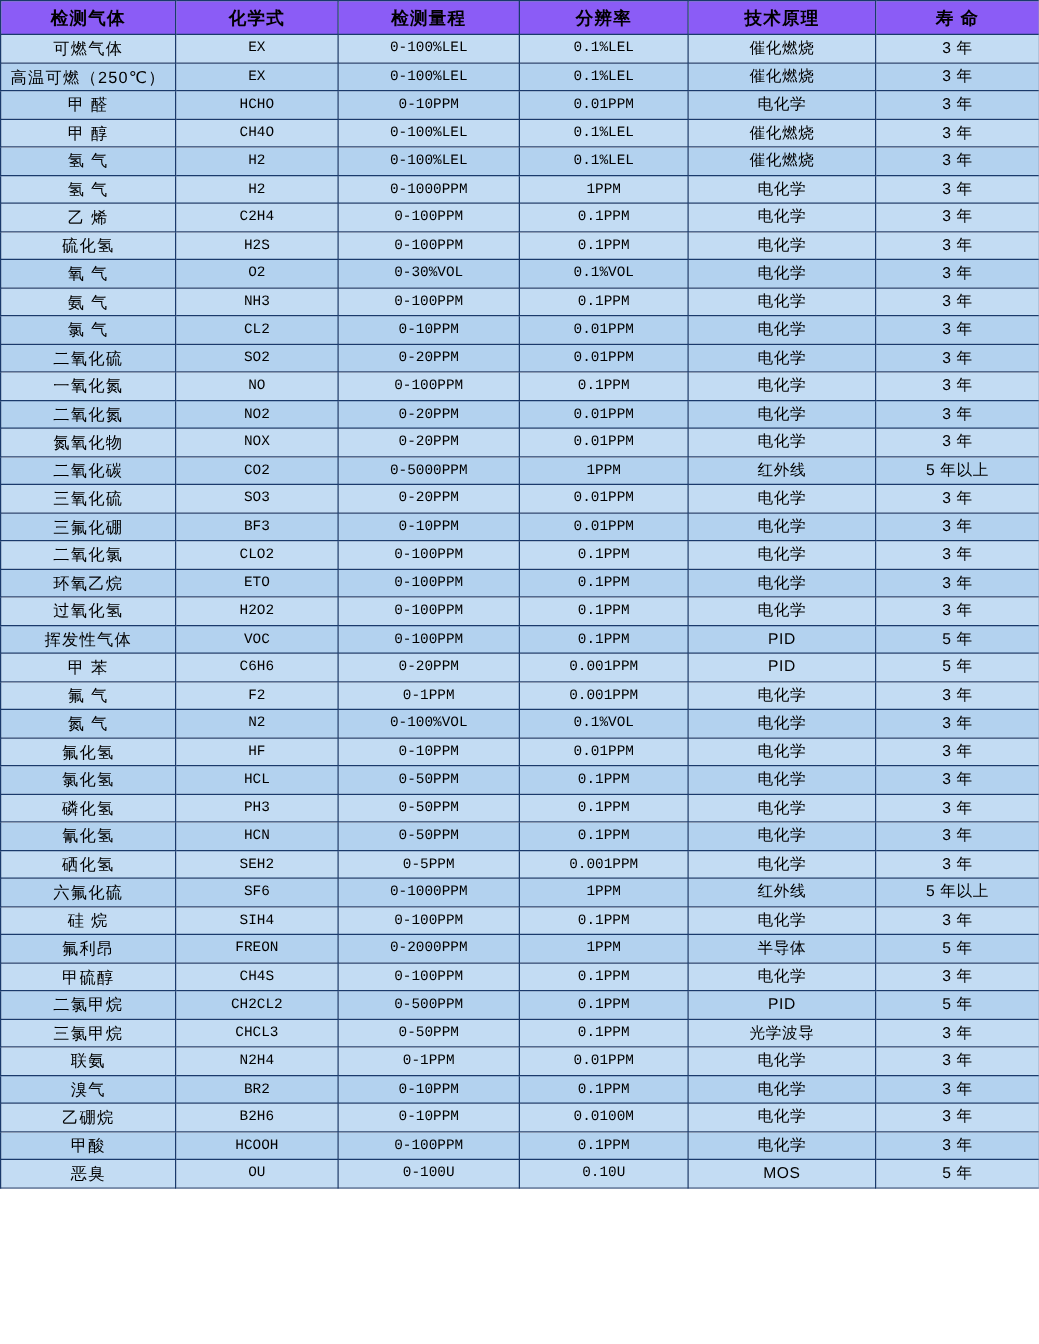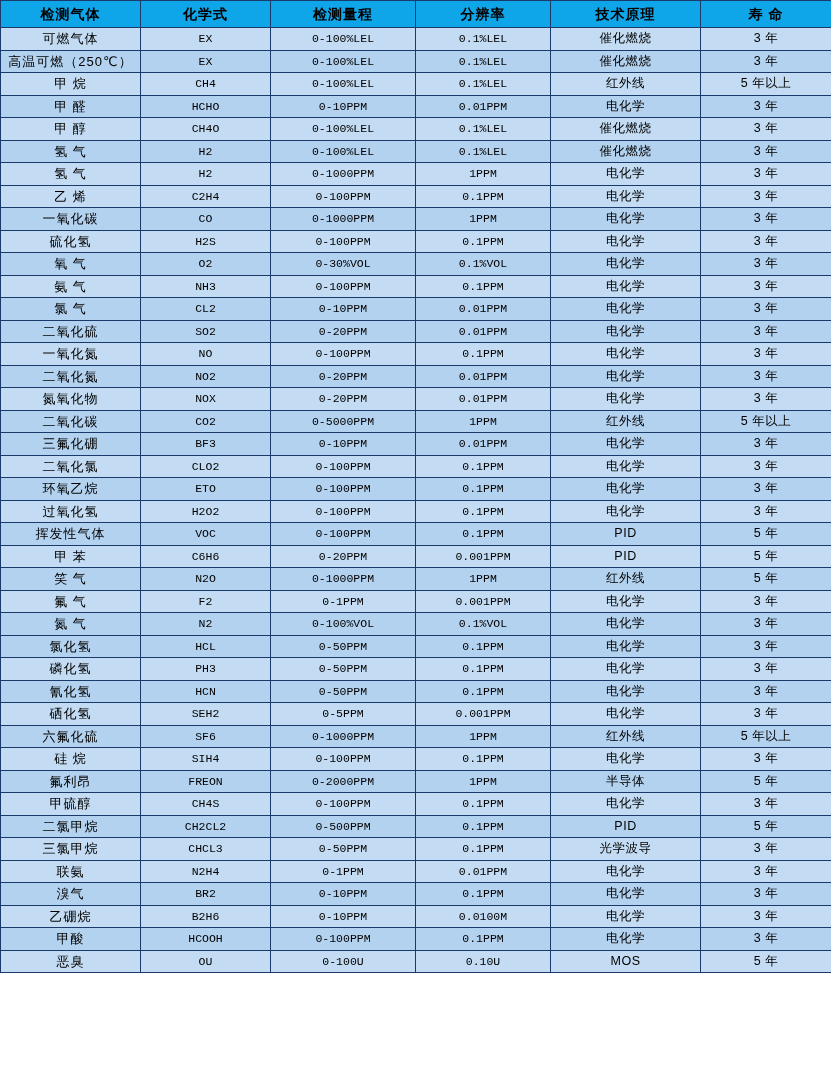--- a/index.html
+++ b/index.html
@@ -28,21 +28,21 @@
     text-align: center;
     vertical-align: middle;
     color: #000000;
     padding: 0;
     height: 21.5px;
     line-height: 21.5px;
     overflow: hidden;
     white-space: nowrap;
   }
   #gas-table thead th {
-    background: #0ea5e9;
+    background: #8b5cf6;
     font-size: 14px;
     font-weight: bold;
     height: 26px;
     line-height: 26px;
     letter-spacing: 1px;
   }
   #gas-table tbody tr.odd td {
     background: #c3dcf3;
   }
   #gas-table tbody tr.even td {
@@ -100,28 +100,20 @@
         <td class="life">3 年</td>
       </tr>
       <tr class="even">
         <td class="name">高温可燃（250℃）</td>
         <td class="formula">EX</td>
         <td class="range">0-100%LEL</td>
         <td class="res">0.1%LEL</td>
         <td class="principle">催化燃烧</td>
         <td class="life">3 年</td>
       </tr>
-      <tr class="odd">
-        <td class="name">甲 烷</td>
-        <td class="formula">CH4</td>
-        <td class="range">0-100%LEL</td>
-        <td class="res">0.1%LEL</td>
-        <td class="principle">红外线</td>
-        <td class="life">5 年以上</td>
-      </tr>
       <tr class="even">
         <td class="name">甲 醛</td>
         <td class="formula">HCHO</td>
         <td class="range">0-10PPM</td>
         <td class="res">0.01PPM</td>
         <td class="principle">电化学</td>
         <td class="life">3 年</td>
       </tr>
       <tr class="odd">
         <td class="name">甲 醇</td>
@@ -145,28 +137,20 @@
         <td class="range">0-1000PPM</td>
         <td class="res">1PPM</td>
         <td class="principle">电化学</td>
         <td class="life">3 年</td>
       </tr>
       <tr class="odd">
         <td class="name">乙 烯</td>
         <td class="formula">C2H4</td>
         <td class="range">0-100PPM</td>
         <td class="res">0.1PPM</td>
-        <td class="principle">电化学</td>
-        <td class="life">3 年</td>
-      </tr>
-      <tr class="even">
-        <td class="name">一氧化碳</td>
-        <td class="formula">CO</td>
-        <td class="range">0-1000PPM</td>
-        <td class="res">1PPM</td>
         <td class="principle">电化学</td>
         <td class="life">3 年</td>
       </tr>
       <tr class="odd">
         <td class="name">硫化氢</td>
         <td class="formula">H2S</td>
         <td class="range">0-100PPM</td>
         <td class="res">0.1PPM</td>
         <td class="principle">电化学</td>
         <td class="life">3 年</td>
@@ -228,20 +212,28 @@
         <td class="life">3 年</td>
       </tr>
       <tr class="even">
         <td class="name">二氧化碳</td>
         <td class="formula">CO2</td>
         <td class="range">0-5000PPM</td>
         <td class="res">1PPM</td>
         <td class="principle">红外线</td>
         <td class="life">5 年以上</td>
       </tr>
+      <tr class="odd">
+        <td class="name">三氧化硫</td>
+        <td class="formula">SO3</td>
+        <td class="range">0-20PPM</td>
+        <td class="res">0.01PPM</td>
+        <td class="principle">电化学</td>
+        <td class="life">3 年</td>
+      </tr>
       <tr class="even">
         <td class="name">三氟化硼</td>
         <td class="formula">BF3</td>
         <td class="range">0-10PPM</td>
         <td class="res">0.01PPM</td>
         <td class="principle">电化学</td>
         <td class="life">3 年</td>
       </tr>
       <tr class="odd">
         <td class="name">二氧化氯</td>
@@ -276,41 +268,41 @@
         <td class="life">5 年</td>
       </tr>
       <tr class="odd">
         <td class="name">甲 苯</td>
         <td class="formula">C6H6</td>
         <td class="range">0-20PPM</td>
         <td class="res">0.001PPM</td>
         <td class="principle">PID</td>
         <td class="life">5 年</td>
       </tr>
-      <tr class="even">
-        <td class="name">笑 气</td>
-        <td class="formula">N2O</td>
-        <td class="range">0-1000PPM</td>
-        <td class="res">1PPM</td>
-        <td class="principle">红外线</td>
-        <td class="life">5 年</td>
-      </tr>
       <tr class="odd">
         <td class="name">氟 气</td>
         <td class="formula">F2</td>
         <td class="range">0-1PPM</td>
         <td class="res">0.001PPM</td>
         <td class="principle">电化学</td>
         <td class="life">3 年</td>
       </tr>
       <tr class="even">
         <td class="name">氮 气</td>
         <td class="formula">N2</td>
         <td class="range">0-100%VOL</td>
         <td class="res">0.1%VOL</td>
+        <td class="principle">电化学</td>
+        <td class="life">3 年</td>
+      </tr>
+      <tr class="odd">
+        <td class="name">氟化氢</td>
+        <td class="formula">HF</td>
+        <td class="range">0-10PPM</td>
+        <td class="res">0.01PPM</td>
         <td class="principle">电化学</td>
         <td class="life">3 年</td>
       </tr>
       <tr class="even">
         <td class="name">氯化氢</td>
         <td class="formula">HCL</td>
         <td class="range">0-50PPM</td>
         <td class="res">0.1PPM</td>
         <td class="principle">电化学</td>
         <td class="life">3 年</td>

